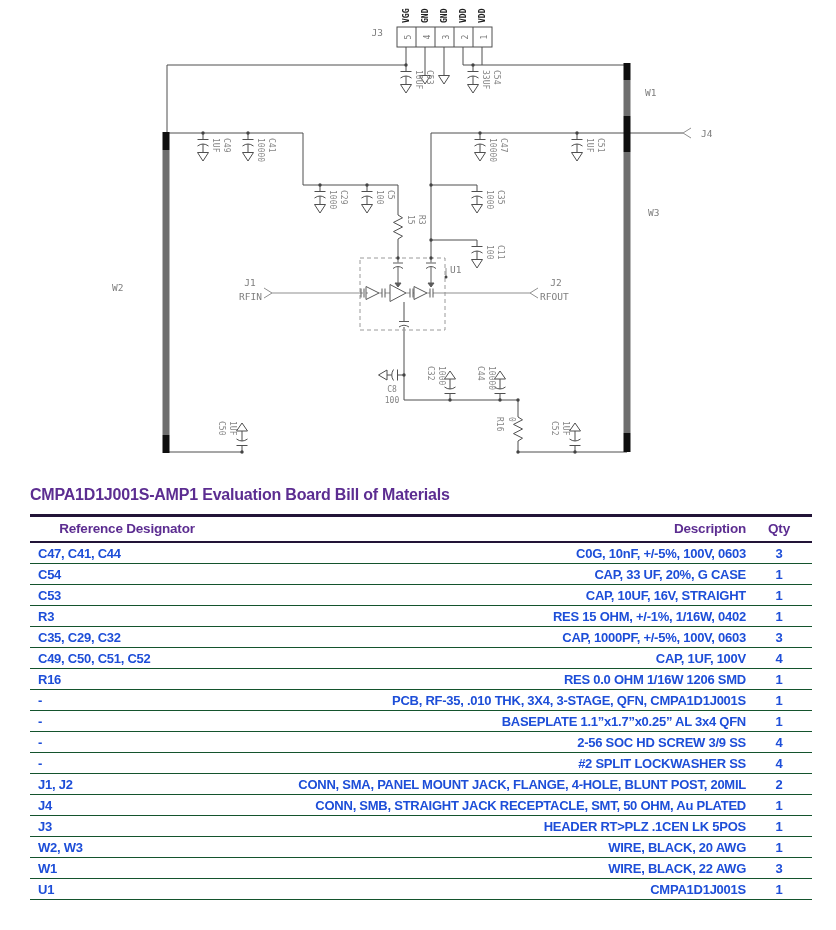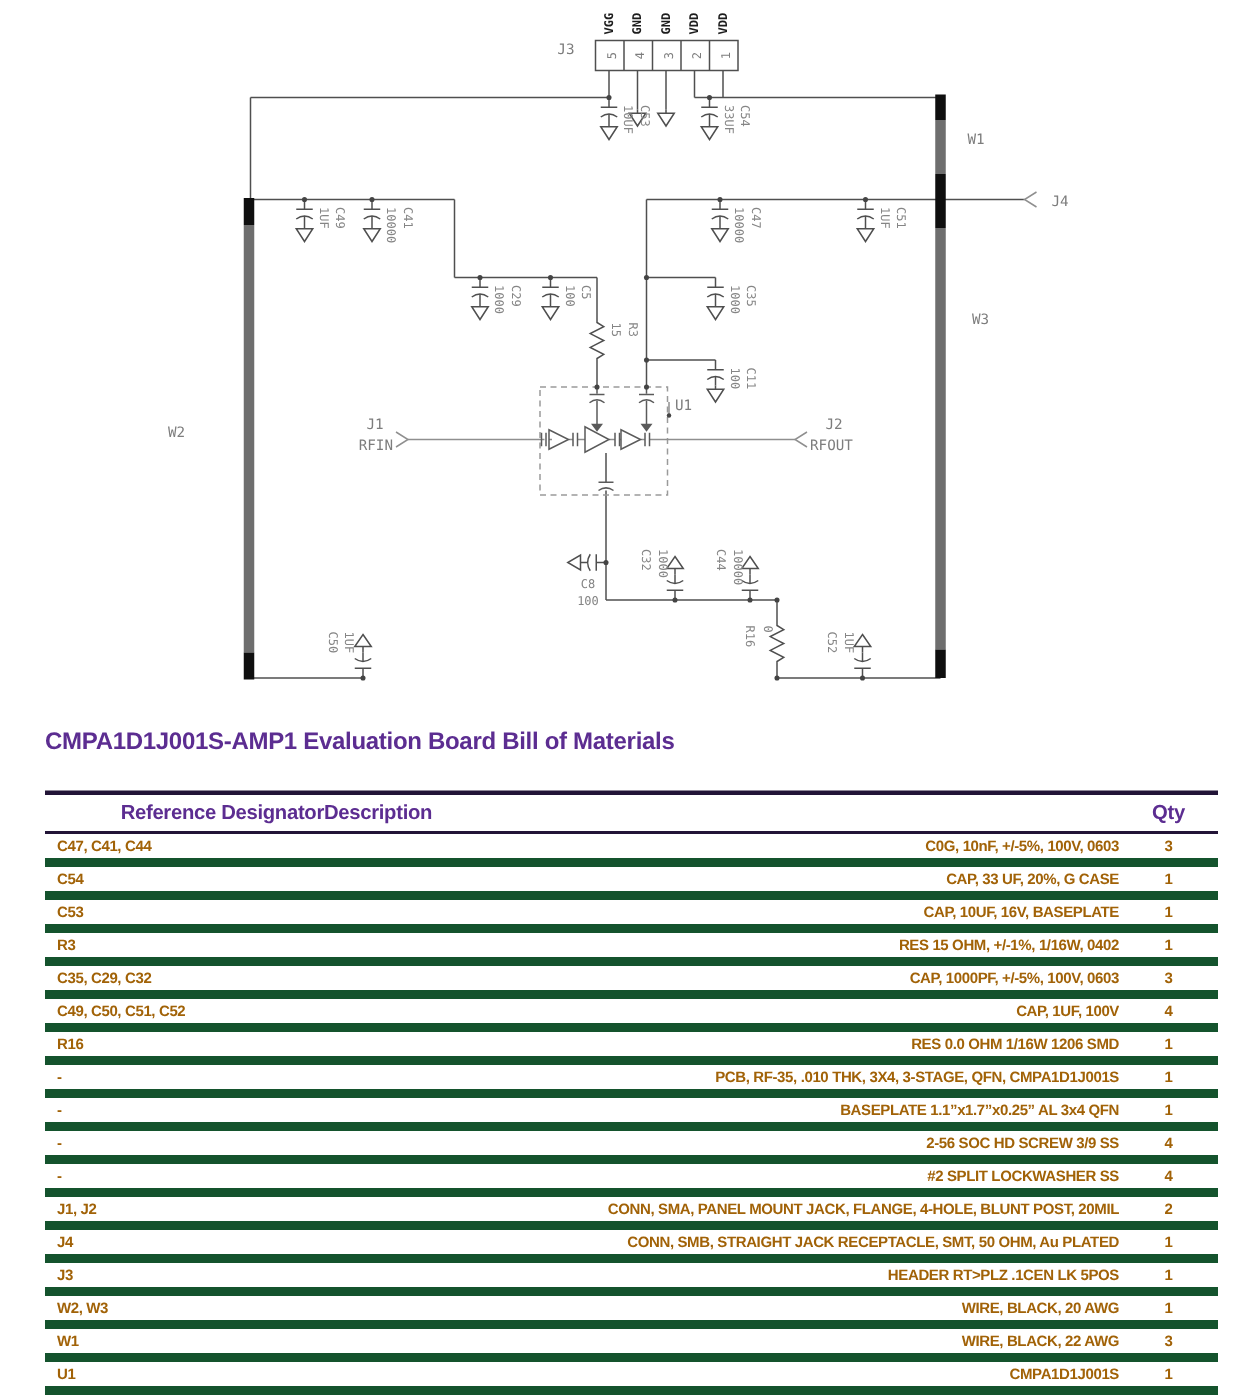--- a/index.html
+++ b/index.html
@@ -4,27 +4,27 @@
 <style>
   html,body{margin:0;padding:0;background:#fff;}
   body{width:836px;height:930px;font-family:"Liberation Sans",sans-serif;overflow:hidden;}
   .schematic{position:relative;width:836px;height:474px;}
   svg text{stroke:none;font-family:"DejaVu Sans Mono",monospace;}
   .lbl{fill:#858585;font-size:8px;}
   .net{fill:#7d7d7d;font-size:9.5px;}
   .pin{fill:#1c1c1c;font-size:8px;font-weight:bold;}
   .pnum{fill:#7d7d7d;font-size:8px;}
   .bom{padding:0 24px 0 30px;}
-  .bom h2{color:#5c2d91;font-size:16px;margin:12px 0 23px 0;letter-spacing:-0.2px;}
+  .bom h2{color:#5c2d91;font-size:16px;margin:12px 0 10px 0;letter-spacing:-0.2px;}
   table{width:782px;border-collapse:collapse;border-top:3px solid #221437;table-layout:fixed;}
   thead th{color:#5c2d91;font-size:13.5px;border-bottom:2px solid #221437;padding:4px 0 5px 0;letter-spacing:-0.2px;}
-  th.ref{text-align:right;padding-left:8px;width:178px;}
-  th.desc{text-align:left;}
+  th.ref{text-align:center;padding-left:8px;width:178px;}
+  th.desc{text-align:right;}
   th.qty{text-align:center;width:66px;}
-  td{font-size:10px;font-weight:bold;color:#a16207;letter-spacing:-0.25px;border-bottom:6px solid #14532d;padding:2.5px 0;white-space:nowrap;overflow:hidden;}
+  td{font-size:13px;font-weight:bold;color:#1d4ed8;letter-spacing:-0.25px;border-bottom:1px solid #14532d;padding:2.5px 0;white-space:nowrap;overflow:hidden;}
   td.ref{text-align:left;padding-left:8px;}
   td.desc{text-align:right;}
   td.qty{text-align:center;}
 </style>
 </head>
 <body>
 
 <div class="schematic">
 <svg width="836" height="474" viewBox="0 0 836 474" xmlns="http://www.w3.org/2000/svg">
   <defs>
@@ -329,21 +329,21 @@
   </tr>
 
   <tr>
     <td class="ref">C54</td>
     <td class="desc">CAP, 33 UF, 20%, G CASE</td>
     <td class="qty">1</td>
   </tr>
 
   <tr>
     <td class="ref">C53</td>
-    <td class="desc">CAP, 10UF, 16V, BASEPLATE</td>
+    <td class="desc">CAP, 10UF, 16V, STRAIGHT</td>
     <td class="qty">1</td>
   </tr>
 
 
   <tr>
     <td class="ref">R3</td>
     <td class="desc">RES 15 OHM, +/-1%, 1/16W, 0402</td>
     <td class="qty">1</td>
   </tr>
 

